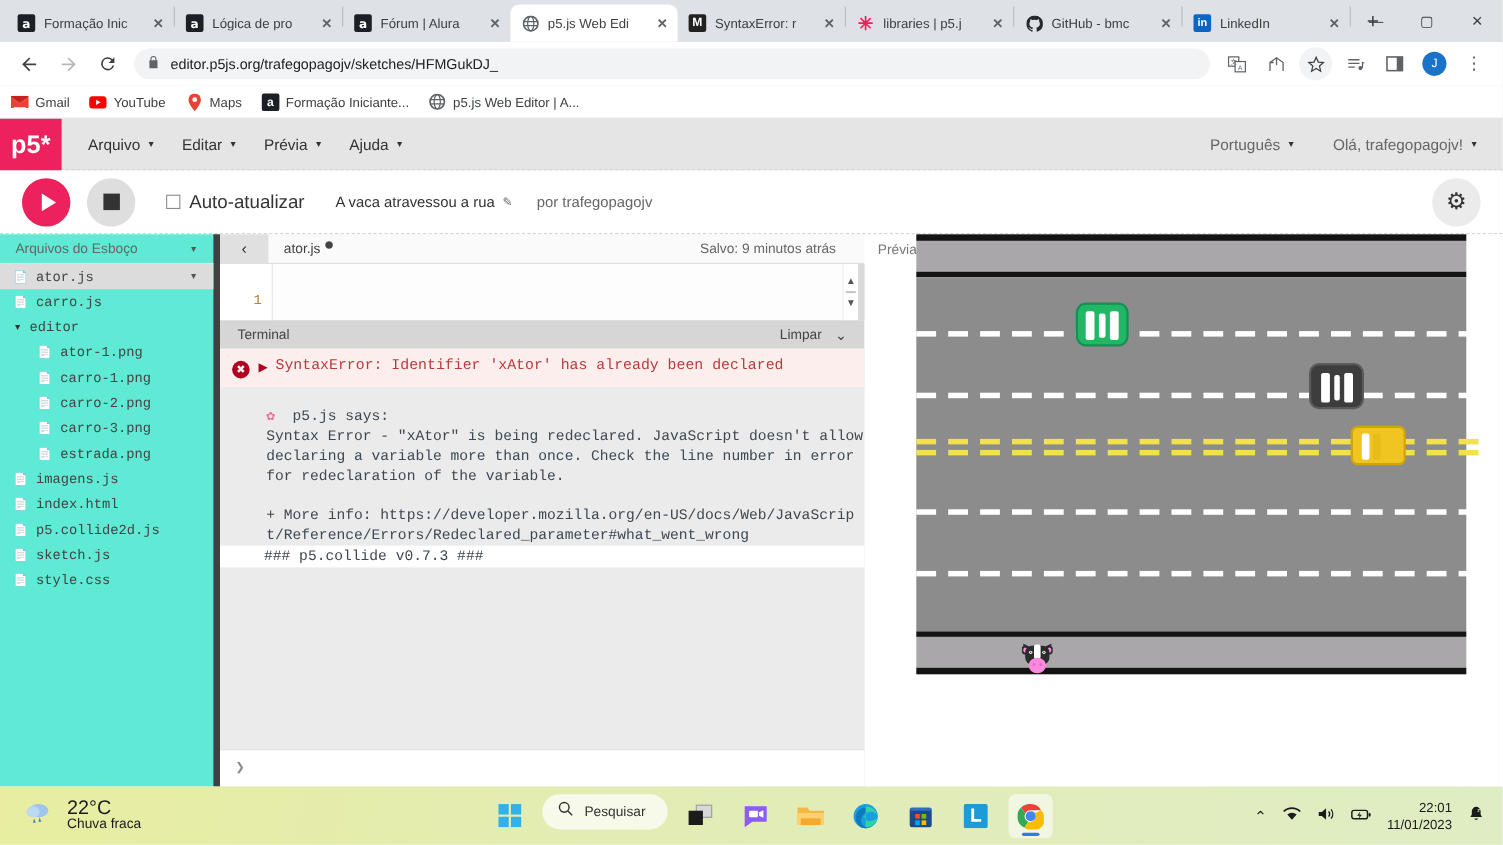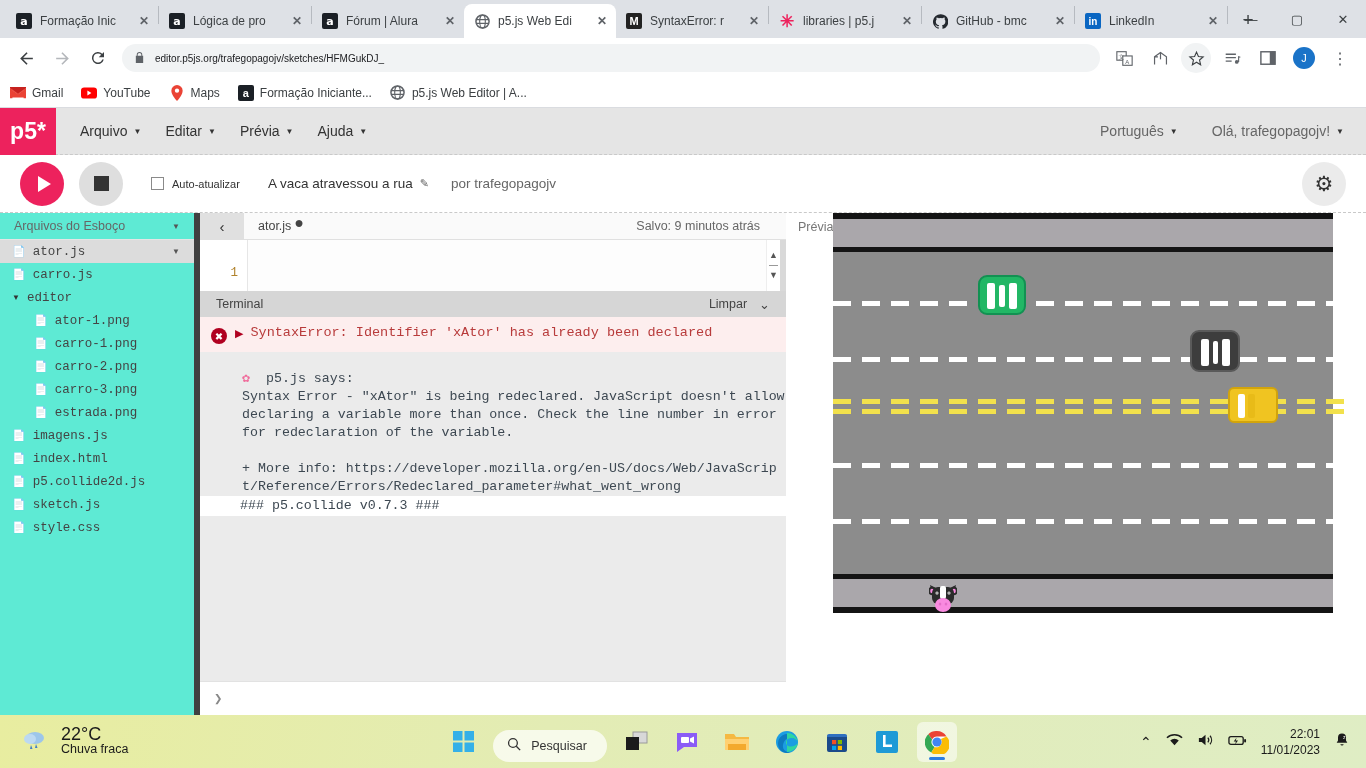--- a/index.html
+++ b/index.html
@@ -63,21 +63,21 @@
   }
   .tb-btn {
     width: 30px; height: 30px; margin: 0 3px; border-radius: 50%;
     display: flex; align-items: center; justify-content: center; color: #5f6368; flex: none;
   }
   #omnibox {
     flex: 1; height: 28px; background: #f1f3f4; border-radius: 14px;
     display: flex; align-items: center; padding: 0 12px; margin: 0 6px;
   }
   #omnibox .lock { margin-right: 10px; font-size: 11px; color: #5f6368; }
-  #omnibox .url { font-size: 10px; color: #202124; white-space: nowrap; }
+  #omnibox .url { font-size: 13px; color: #202124; white-space: nowrap; }
   #avatar {
     width: 22px; height: 22px; border-radius: 50%; background: #1a73c8; color: #fff;
     font-size: 11px; display: flex; align-items: center; justify-content: center; flex: none;
   }
 
   
   #bookmarks {
     height: 30px; background: #fff; display: flex; align-items: center;
     padding: 0 10px; border-bottom: 1px solid #dadce0;
   }
@@ -121,21 +121,21 @@
   }
   #stopbtn {
     width: 44px; height: 44px; border-radius: 50%; background: #dedede;
     display: flex; align-items: center; justify-content: center; margin-left: 15px; flex: none;
   }
   #stopbtn .sq { width: 15px; height: 15px; background: #333; }
   #autorefresh { display: flex; align-items: center; margin-left: 28px; }
   #autorefresh .cb {
     width: 13px; height: 13px; border: 1px solid #8a8a8a; background: #fff; margin-right: 8px; flex: none;
   }
-  #autorefresh .lbl { font-size: 11px; color: #333; }
+  #autorefresh .lbl { font-size: 17px; color: #333; }
   #sketchname { font-size: 13.5px; color: #333; margin-left: 28px; display: flex; align-items: center; }
   #sketchname .pencil { margin-left: 7px; font-size: 11px; color: #666; }
   #byline { font-size: 13.5px; color: #666; margin-left: 22px; }
   #gearbtn {
     margin-left: auto; margin-right: 20px; width: 44px; height: 44px; border-radius: 50%;
     background: #ebebeb; display: flex; align-items: center; justify-content: center; flex: none;
     font-size: 21px; color: #333;
   }
 
   #p5body { flex: 1; display: flex; min-height: 0; }
@@ -237,21 +237,21 @@
   
   #taskbar {
     position: absolute; left: 0; top: 715px; width: 1366px; height: 53px;
     background: linear-gradient(100deg, #e8eda0 0%, #e3ecb4 40%, #dfedc4 100%);
     display: flex; align-items: center;
   }
   #weather { display: flex; align-items: center; padding-left: 22px; width: 260px; flex: none; }
   #weather .wtxt { margin-left: 13px; line-height: 15px; }
   #weather .temp { font-size: 18px; color: #1b1b1b; }
   #weather .cond { font-size: 12.5px; color: #1b1b1b; }
-  #tbcenter { display: flex; align-items: flex-end; gap: 10px; margin: 0 auto; }
+  #tbcenter { display: flex; align-items: flex-start; gap: 10px; margin: 0 auto; }
   .tbicon {
     width: 40px; height: 40px; border-radius: 6px; display: flex;
     align-items: center; justify-content: center; position: relative; flex: none;
   }
   .tbicon.active { background: rgba(255,255,255,0.55); }
   .tbicon.active:after {
     content: ""; position: absolute; bottom: 2px; left: 50%; transform: translateX(-50%);
     width: 16px; height: 3px; border-radius: 2px; background: #2b7de0;
   }
   #searchpill {

